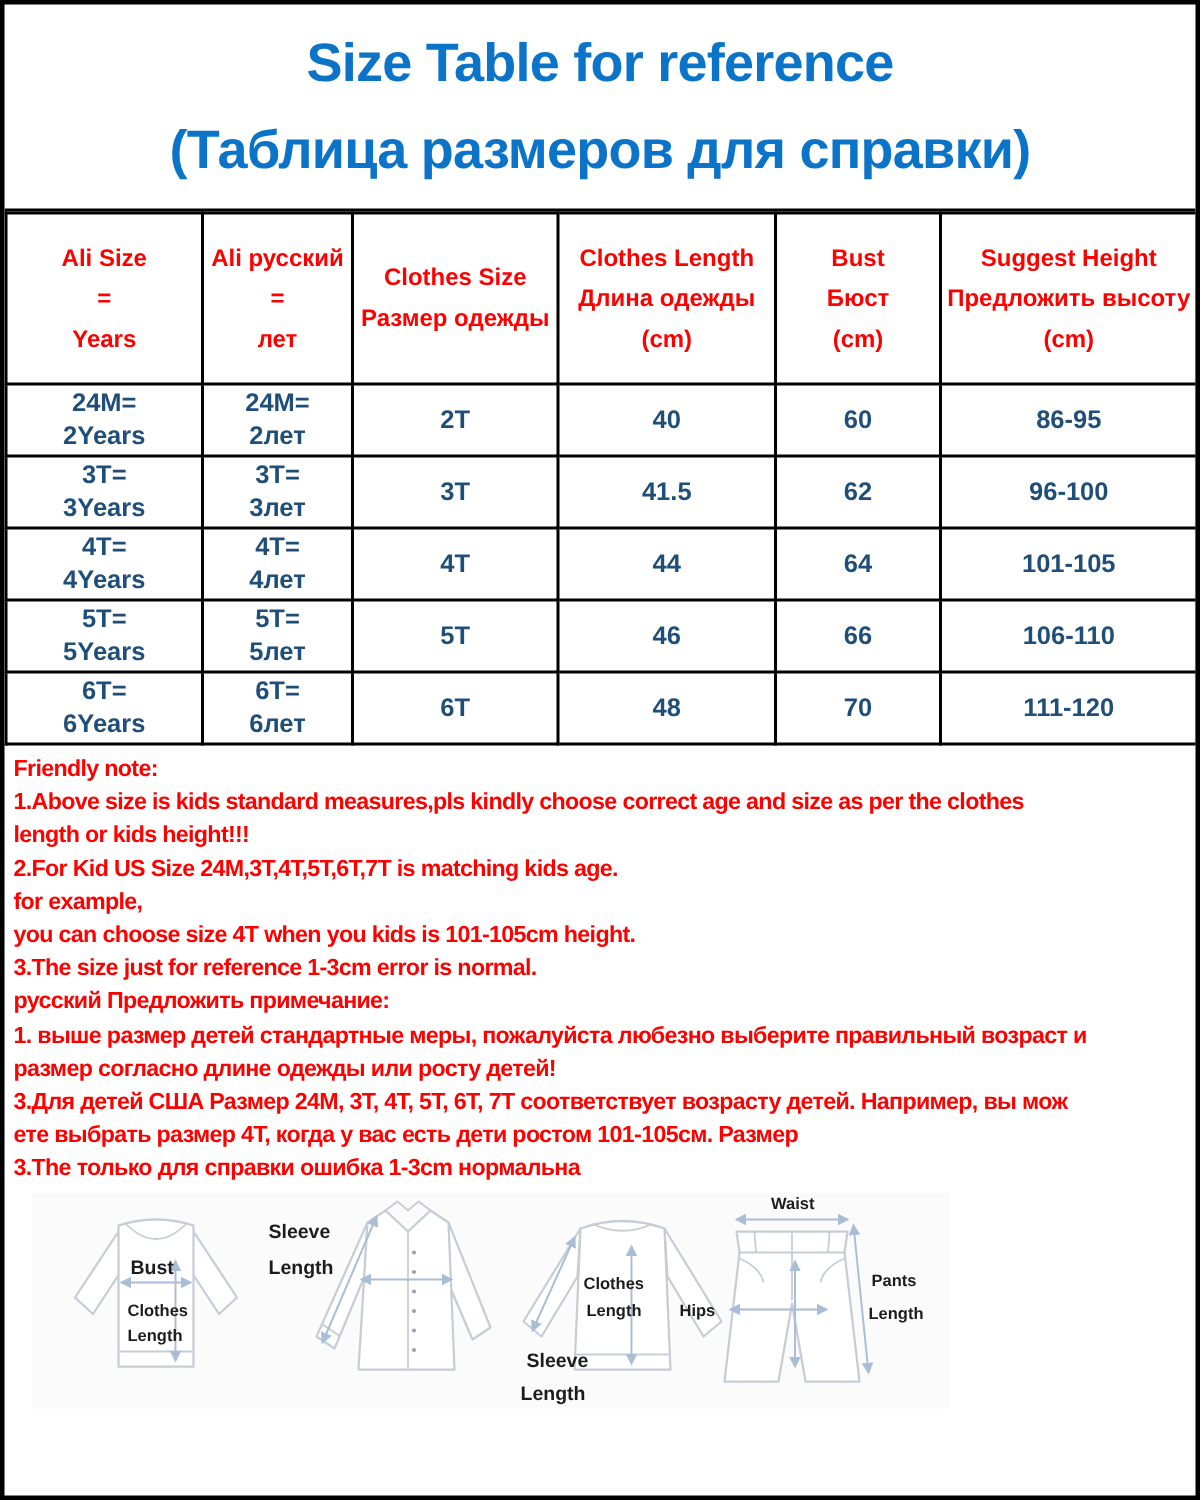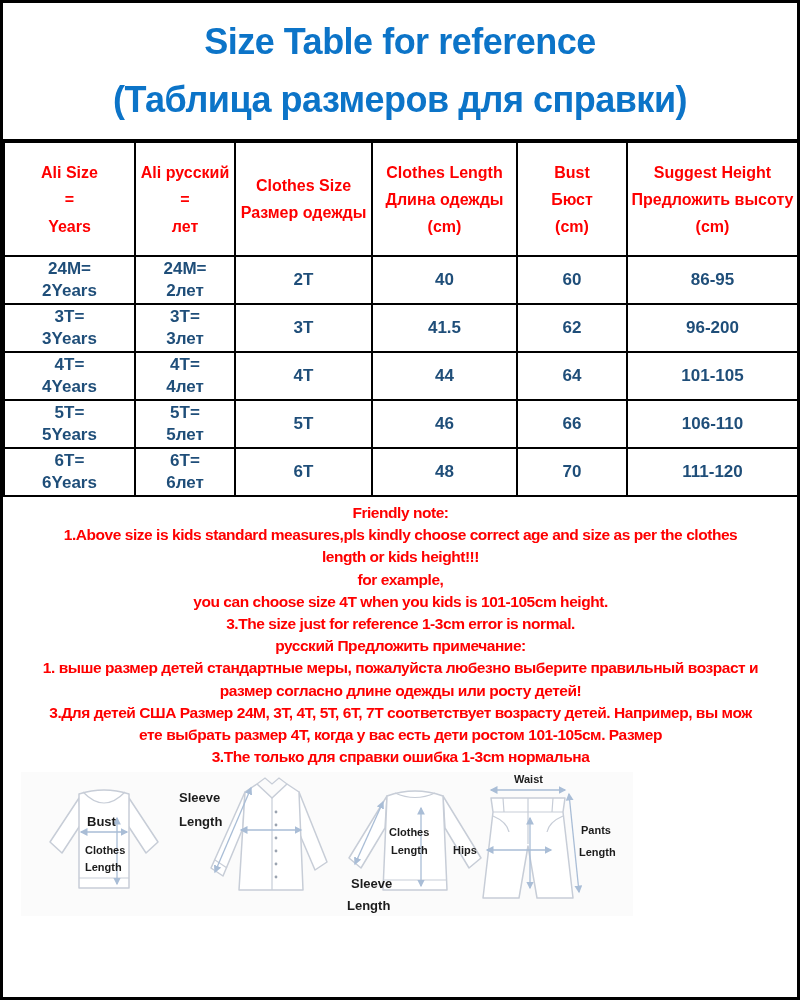--- a/index.html
+++ b/index.html
@@ -43,21 +43,21 @@
   
   .notes {
     padding: 5px 5px 0 6px;
     color: var(--note-red, #fe0000);
     font-weight: bold;
     font-size: 15.5px;
     letter-spacing: -0.45px;
     line-height: 22.2px;
     overflow: hidden;
   }
-  .notes div { white-space: nowrap; text-align: center; }
+  .notes div { white-space: nowrap; }
   
   .diagrams {
     position: relative;
     margin: 4px 0 0 18px;
     width: 612px; height: 144px;
     background: #fbfbfb;
   }
   .diagrams svg { position: absolute; top: 0; }
   .d1 { left: 22px; }  .d2 { left: 158px; }  .d3 { left: 318px; }  .d4 { left: 420px; }
   .outline { fill: #ffffff; stroke: #c7cdd7; stroke-width: 1.5; stroke-linejoin: round; }
@@ -119,21 +119,21 @@
         <td>86-95</td>
       </tr>
       <tr>
         <td>3T=
 3Years</td>
         <td>3T=
 3лет</td>
         <td>3T</td>
         <td>41.5</td>
         <td>62</td>
-        <td>96-200</td>
+        <td>96-100</td>
       </tr>
       <tr>
         <td>4T=
 4Years</td>
         <td>4T=
 4лет</td>
         <td>4T</td>
         <td>44</td>
         <td>64</td>
         <td>101-105</td>
@@ -158,20 +158,21 @@
         <td>70</td>
         <td>111-120</td>
       </tr>
     </tbody>
   </table>
 
   <div class="notes">
     <div>Friendly note:</div>
     <div>1.Above size is kids standard measures,pls kindly choose correct age and size as per the clothes</div>
     <div>length or kids height!!!</div>
+    <div>2.For Kid US Size 24M,3T,4T,5T,6T,7T is matching kids age.</div>
     <div>for example,</div>
     <div>you can choose size 4T when you kids is 101-105cm height.</div>
     <div>3.The size just for reference 1-3cm error is normal.</div>
     <div>русский Предложить примечание:</div>
     <div>1. выше размер детей стандартные меры, пожалуйста любезно выберите правильный возраст и</div>
     <div>размер согласно длине одежды или росту детей!</div>
     <div>3.Для детей США Размер 24M, 3T, 4T, 5T, 6T, 7T соответствует возрасту детей. Например, вы мож</div>
     <div>ете выбрать размер 4T, когда у вас есть дети ростом 101-105см. Размер</div>
     <div>3.The только для справки ошибка 1-3cm нормальна</div>
   </div>

